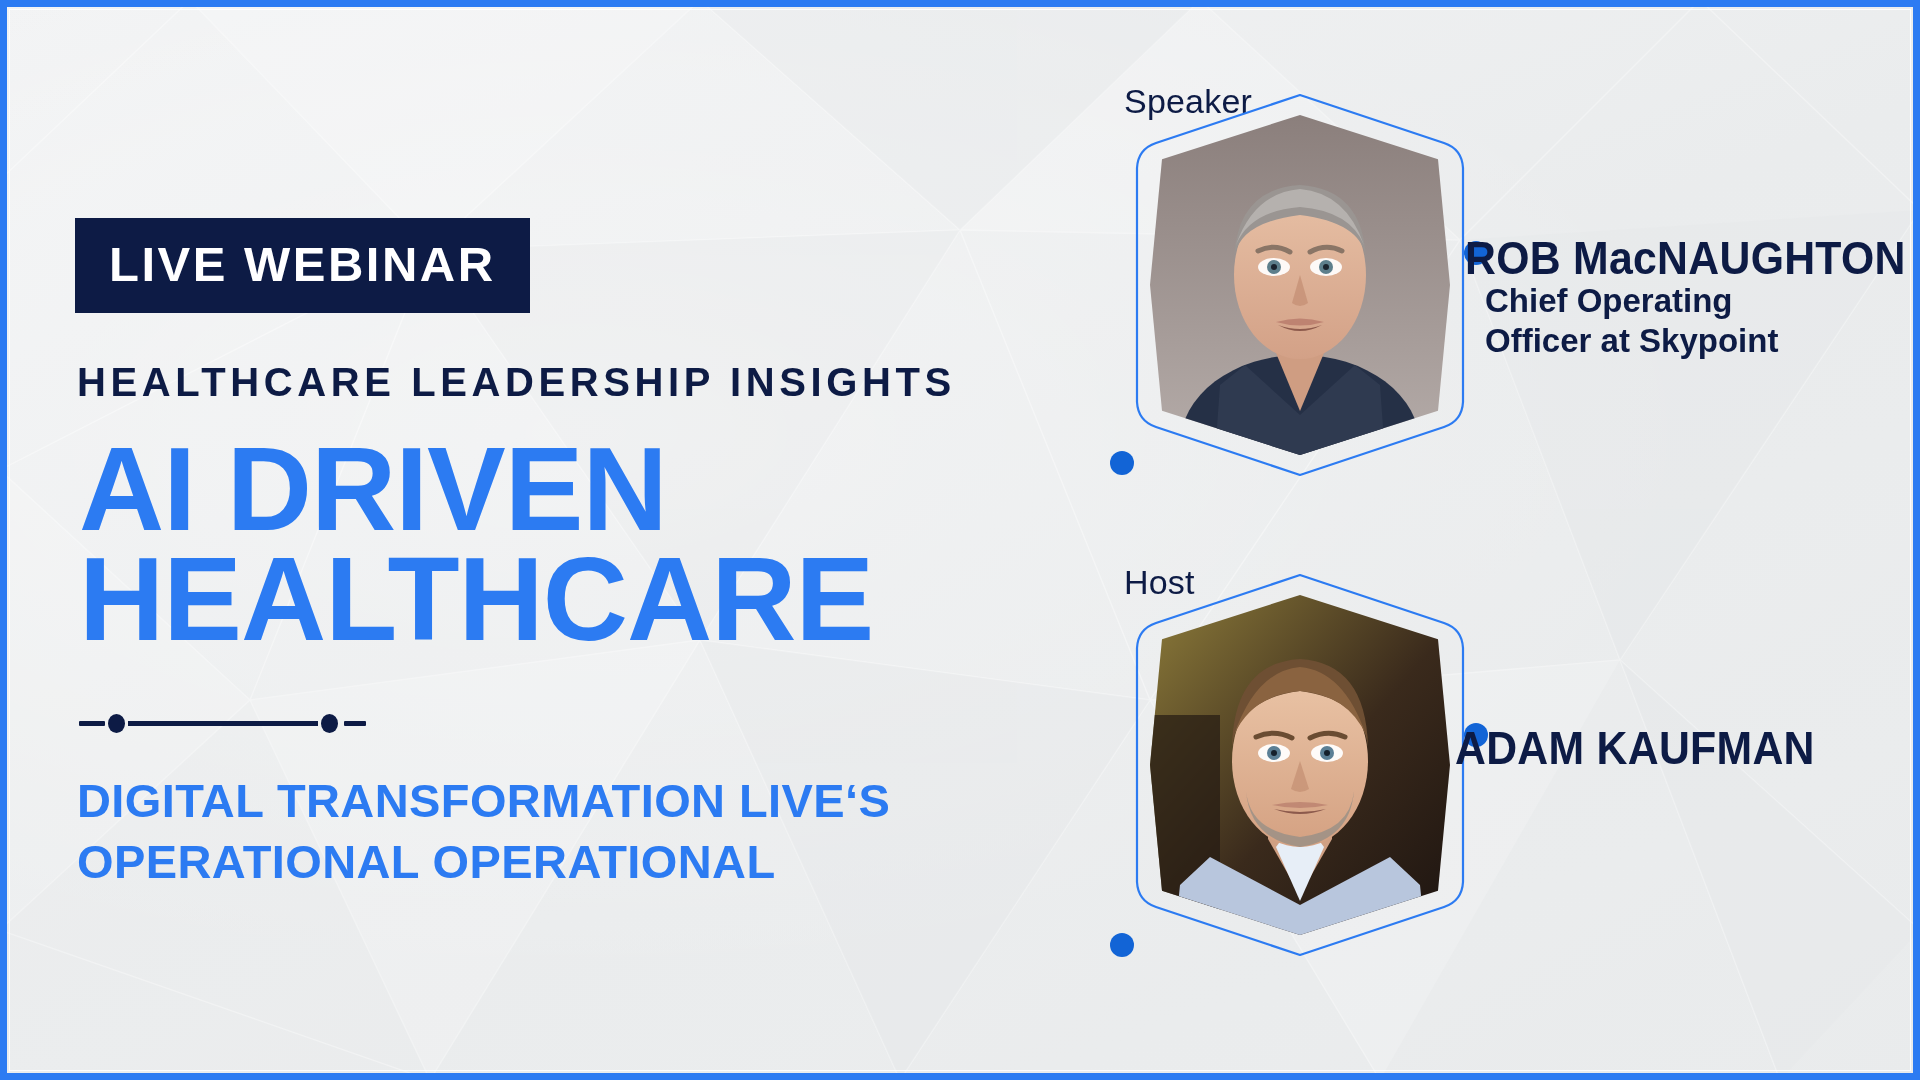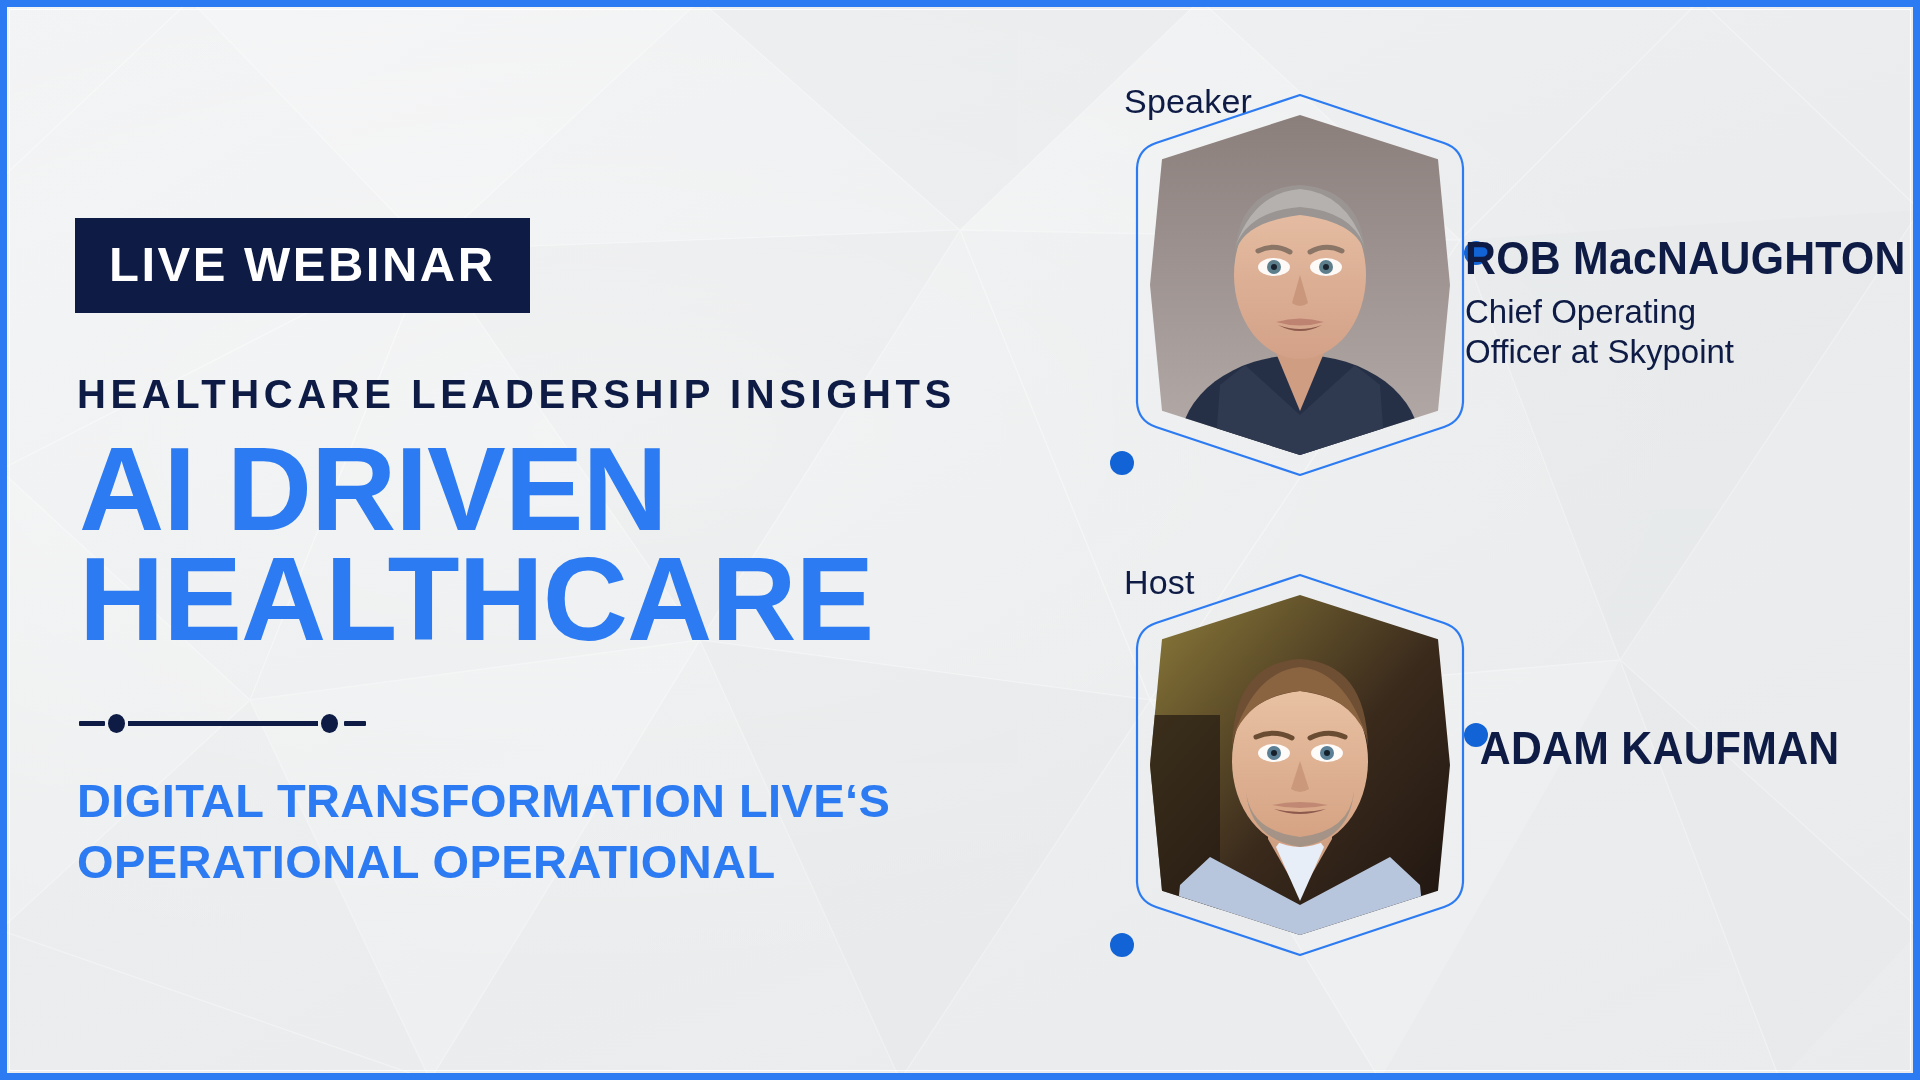--- a/index.html
+++ b/index.html
@@ -55,21 +55,20 @@
     line-height:1;
     white-space:nowrap;
   }
   .eyebrow{
     position:absolute;left:2px;top:360px;
     color:#0d1b45;
     font-size:40px;
     font-weight:600;
     letter-spacing:4.6px;
     white-space:nowrap;
-    margin-top:12px;
   }
   .headline{
     position:absolute;left:4px;top:435px;
     color:#2c7bf2;
     font-size:118px;
     font-weight:800;
     line-height:0.93;
     letter-spacing:-1px;
     white-space:nowrap;
   }
@@ -136,38 +135,38 @@
   }
   .photo-face{position:absolute;inset:0;}
 
   .hex-dot{
     position:absolute;width:24px;height:24px;border-radius:50%;
     background:#1264d6;
   }
 
   .person-text{position:absolute;}
   .person.speaker .person-text{left:425px;top:175px;width:420px;}
-  .person.host .person-text{left:415px;top:180px;width:440px;text-align:center;}
+  .person.host .person-text{left:415px;top:180px;width:440px;}
 
   .person-name{
     color:#0d1b45;
     font-size:46px;
     font-weight:800;
     letter-spacing:0.3px;
     line-height:1;
     white-space:nowrap;
     transform:scaleX(0.93);
     transform-origin:left center;
   }
   .person-title{
-    margin-top:11px;
     color:#0d1b45;
     font-size:33px;
-    font-weight:400;
+    font-weight:700;
     line-height:1.22;
+    padding-left:20px;
   }
   .person-title span{display:block;}
 </style>
 </head>
 <body>
 
 <div class="canvas">
 
   <svg class="bg-poly" viewBox="0 0 1920 1080" preserveAspectRatio="none">
     <defs>

